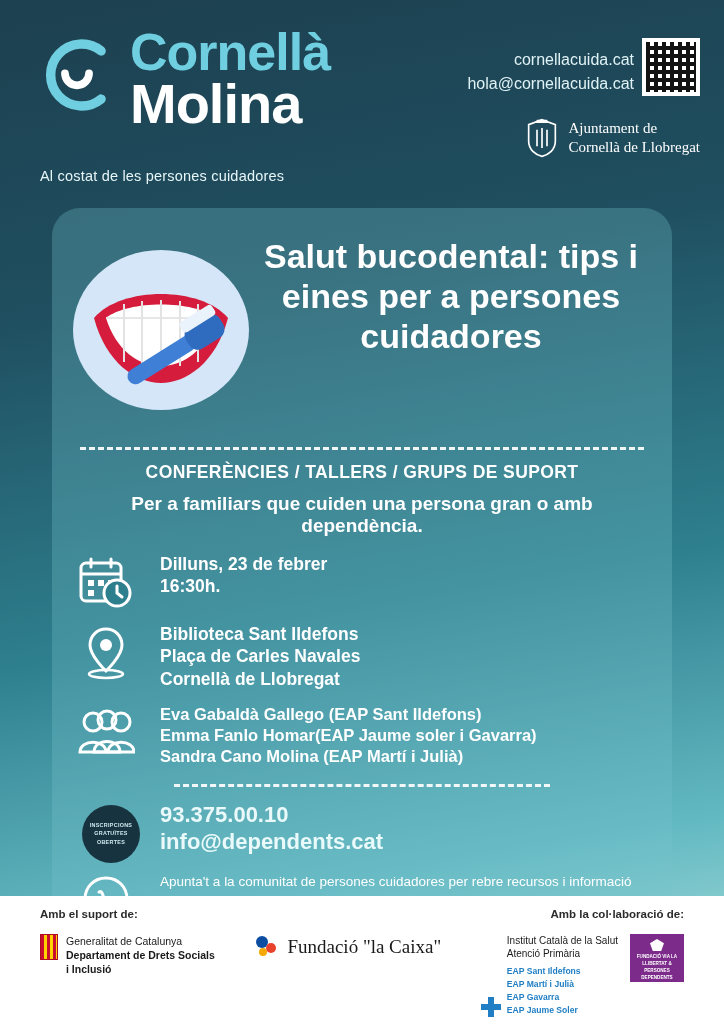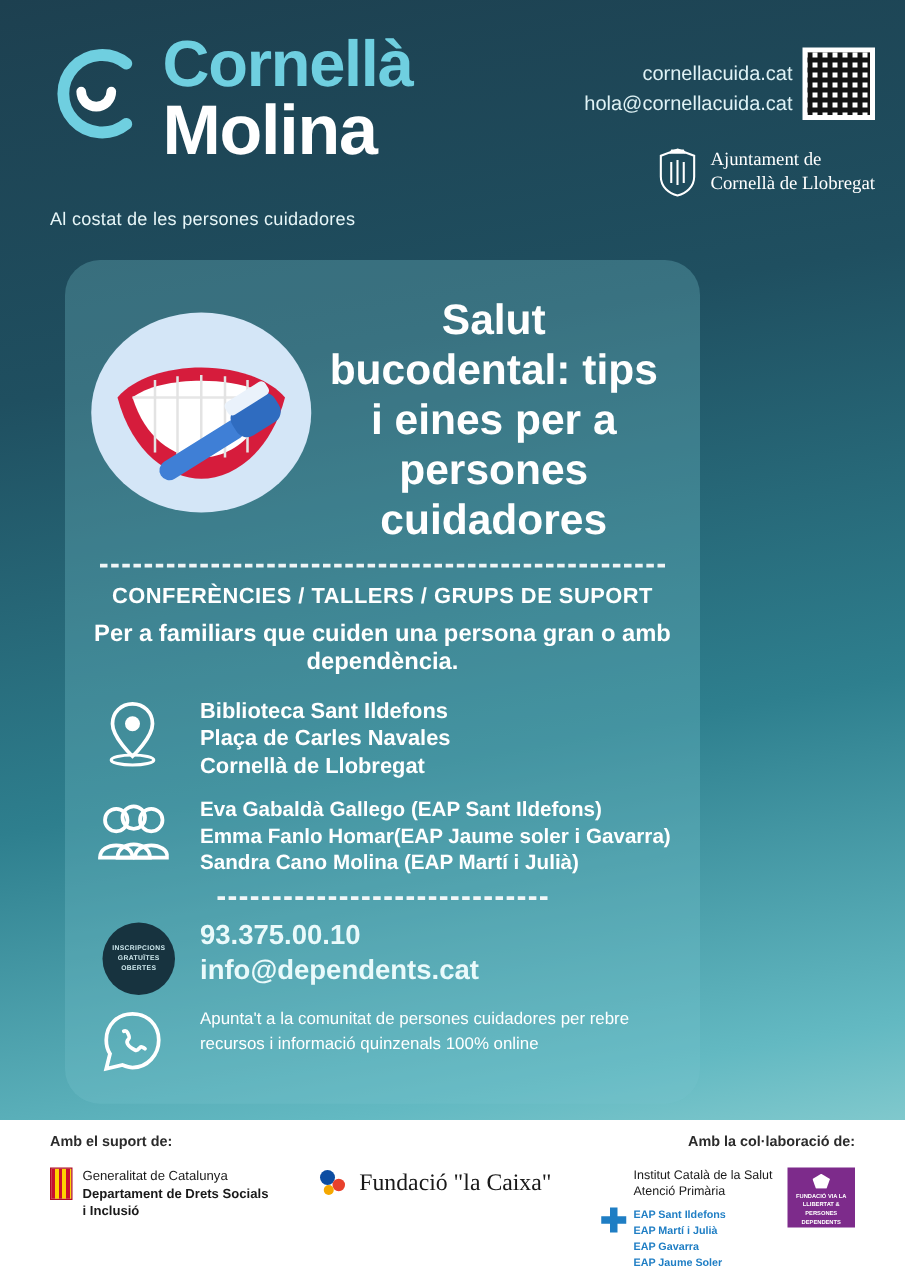--- a/index.html
+++ b/index.html
@@ -90,21 +90,21 @@
   .ajuntament-text {
     font-family: "Liberation Serif", serif;
     font-size: 15px;
     line-height: 1.25;
   }
 
   
   .card {
     position: absolute;
     left: 52px; top: 208px;
-    width: 508px;
+    width: 620px;
     min-height: 675px;
     background: rgba(118, 196, 206, 0.30);
     border-radius: 28px;
     padding: 18px 22px 22px 22px;
   }
 
   .title-row {
     display: flex;
     align-items: flex-start;
   }
@@ -236,21 +236,21 @@
   .caixa-star {
     width: 26px; height: 26px; margin-right: 7px;
     position: relative;
   }
   .caixa-name {
     font-family: "Liberation Serif", serif;
     font-size: 19px; color: #1a1a1a;
   }
 
   .right-logos { display: flex; align-items: flex-start; }
-  .ics { display: flex; align-items: center; margin-right: 12px; }
+  .ics { display: flex; align-items: flex-end; margin-right: 12px; }
   .ics-cross {
     width: 20px; height: 20px; margin-right: 6px; margin-top: 1px;
     position: relative;
   }
   .ics-cross:before, .ics-cross:after {
     content: ""; position: absolute; background: #1f7ec4;
   }
   .ics-cross:before { left: 7px; top: 0; width: 6px; height: 20px; }
   .ics-cross:after { top: 7px; left: 0; width: 20px; height: 6px; }
   .ics-text { font-size: 10px; line-height: 1.3; color: #1a1a1a; }
@@ -335,20 +335,39 @@
       <div class="main-title">Salut bucodental: tips i eines per a persones cuidadores</div>
     </div>
 
     <hr class="dashed">
 
     <div class="subtitle">CONFERÈNCIES / TALLERS / GRUPS DE SUPORT</div>
     <div class="lead">Per a familiars que cuiden una persona gran o amb dependència.</div>
 
     <div class="info-block">
 
+      <div class="info-row">
+        <div class="info-icon">
+          <svg width="56" height="52" viewBox="0 0 56 52">
+            <rect x="3" y="7" width="40" height="38" rx="5" fill="none" stroke="#ffffff" stroke-width="3"></rect>
+            <path d="M3 18 L43 18" stroke="#ffffff" stroke-width="3"></path>
+            <path d="M13 3 L13 11 M33 3 L33 11" stroke="#ffffff" stroke-width="3" stroke-linecap="round"></path>
+            <rect x="10" y="24" width="6" height="6" fill="#ffffff"></rect>
+            <rect x="20" y="24" width="6" height="6" fill="#ffffff"></rect>
+            <rect x="30" y="24" width="6" height="6" fill="#ffffff"></rect>
+            <rect x="10" y="34" width="6" height="6" fill="#ffffff"></rect>
+            <circle cx="39" cy="37" r="13" fill="#2e7f8e" stroke="#ffffff" stroke-width="3"></circle>
+            <path d="M39 30 L39 37 L44 41" stroke="#ffffff" stroke-width="3" fill="none" stroke-linecap="round"></path>
+          </svg>
+        </div>
+        <div class="info-text">
+          <div>Dilluns, 23 de febrer</div>
+          <div>16:30h.</div>
+        </div>
+      </div>
 
       <div class="info-row">
         <div class="info-icon">
           <svg width="52" height="58" viewBox="0 0 52 58">
             <path d="M26 6 C35 6 42 13 42 22 C42 33 26 48 26 48 C26 48 10 33 10 22 C10 13 17 6 26 6 Z" fill="none" stroke="#ffffff" stroke-width="3"></path>
             <circle cx="26" cy="22" r="6" fill="#ffffff"></circle>
             <ellipse cx="26" cy="51" rx="17" ry="4" fill="none" stroke="#ffffff" stroke-width="2.5"></ellipse>
           </svg>
         </div>
         <div class="info-text">

